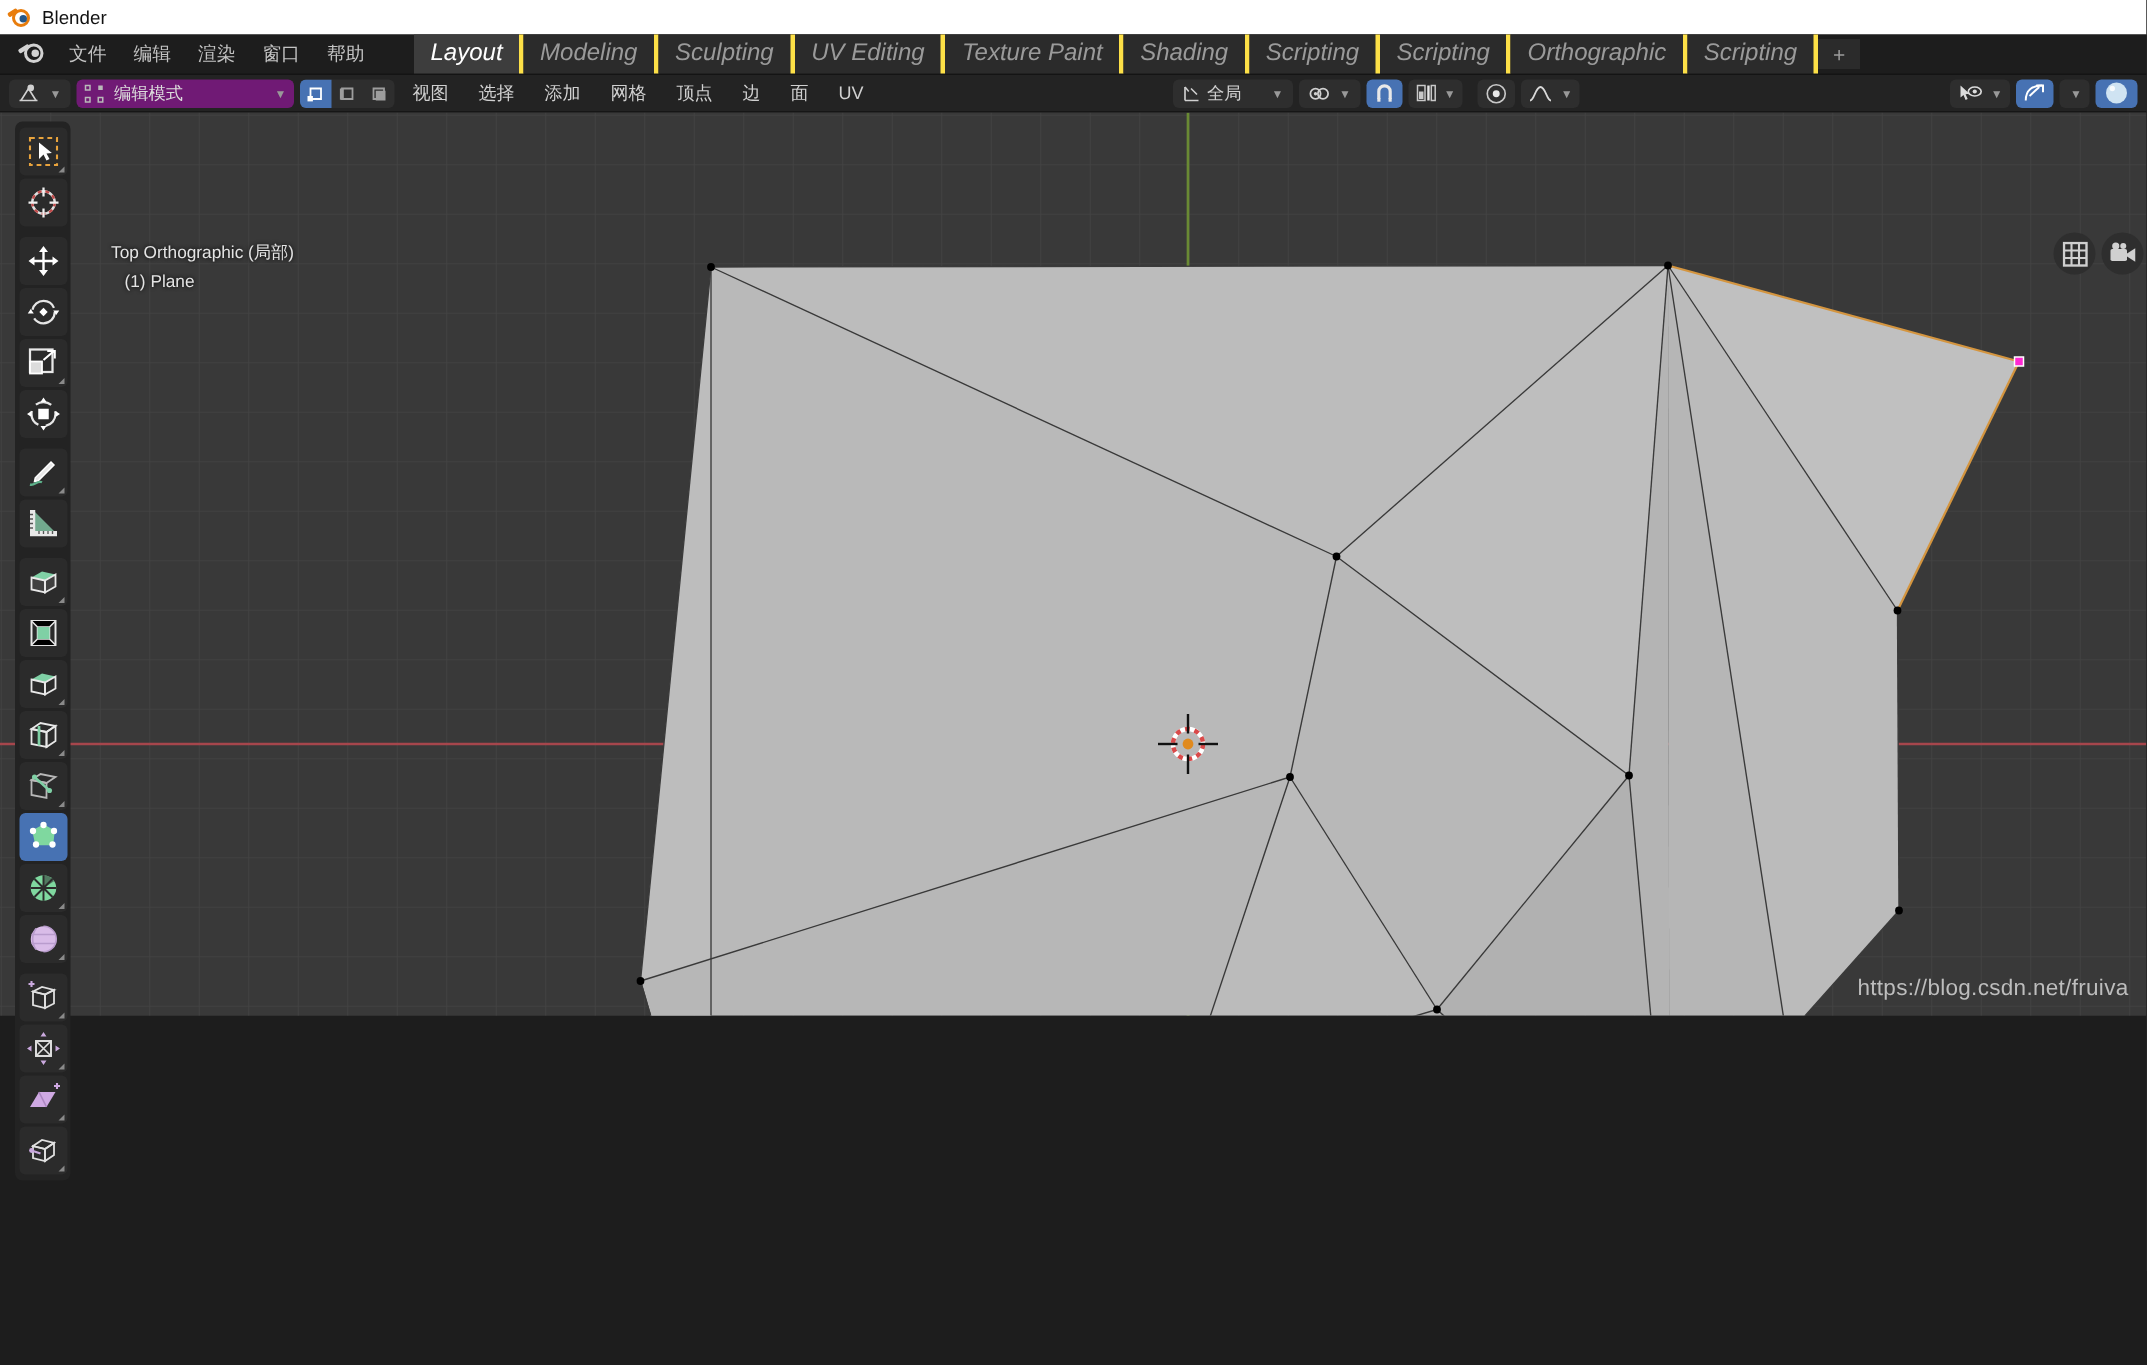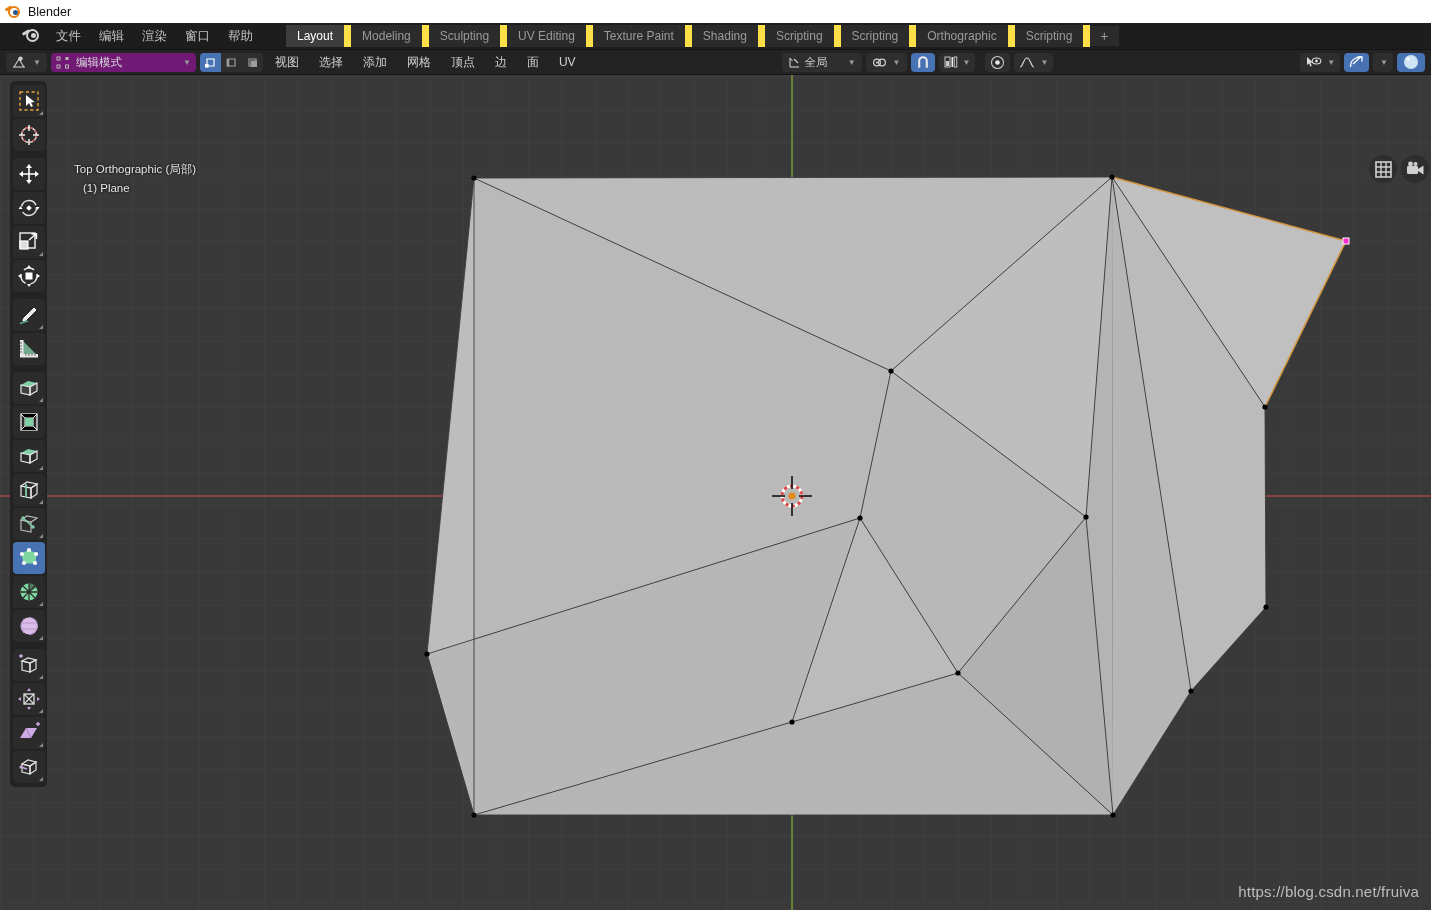--- a/index.html
+++ b/index.html
@@ -13,34 +13,34 @@
   .blender-logo-sm { width:15px; height:15px; position:relative; }
   .blender-logo-sm .ring { position:absolute; left:2px; top:2px; width:12px; height:12px;
     border-radius:50%; border:2.2px solid #e87d0d; }
   .blender-logo-sm .dot { position:absolute; left:6.5px; top:5.5px; width:5px; height:5px;
     border-radius:50%; background:#265787; }
   .blender-logo-sm .tail { position:absolute; left:-1px; top:3px; width:7px; height:3px;
     background:#e87d0d; transform:rotate(-32deg); border-radius:1px; }
 
   
   #topbar { height:27px; background:#1d1d1d; display:flex; align-items:center;
-    padding-left:22px; border-bottom:1px solid #141414; }
+    padding-left:12px; border-bottom:1px solid #141414; }
   .blender-logo-menu { width:20px; height:18px; position:relative; margin-right:5px;
     display:flex; align-items:center; justify-content:center; }
   .blender-logo-menu .ring { position:absolute; left:4px; top:2px; width:13px; height:13px;
     border-radius:50%; border:2.2px solid #d2d2d2; }
   .blender-logo-menu .dot { position:absolute; left:9px; top:6px; width:5px; height:5px;
     border-radius:50%; background:#d2d2d2; }
   .blender-logo-menu .tail { position:absolute; left:0px; top:4px; width:8px; height:3px;
     background:#d2d2d2; transform:rotate(-32deg); border-radius:1px; }
   .menu-item { font-size:12.5px; color:#c3c3c3; padding:3px 9px; border-radius:3px;
     white-space:nowrap; }
   #tabs { display:flex; align-items:center; margin-left:24px; gap:0; }
-  .ws-tab { font-size:12px; color:#9a9a9a; padding:4px 11px; background:#2b2b2b;
-    border-right:7px solid #fde047; white-space:nowrap; }
+  .ws-tab { font-size:16px; color:#9a9a9a; padding:4px 11px; background:#2b2b2b;
+    border-right:3px solid #fde047; white-space:nowrap;font-style:italic; }
   .ws-tab.active { background:#3d3d3d; color:#ffffff; }
   .ws-add { font-size:14px; color:#9a9a9a; padding:2px 10px; background:#2b2b2b; }
 
   
   #vpheader { height:25px; background:#232323; display:flex; align-items:center;
     padding:0 6px; gap:4px; border-bottom:1px solid #161616; }
   .hdr-btn { background:#2e2e2e; border-radius:4px; height:19px; display:flex;
     align-items:center; padding:0 6px; gap:4px; color:#d0d0d0; font-size:11.5px; }
   .hdr-group { display:flex; align-items:center; background:#2e2e2e; border-radius:4px;
     height:19px; overflow:hidden; }
@@ -52,21 +52,21 @@
     align-items:center; padding:0 5px; gap:6px; width:145px; color:#dcdcdc;
     font-size:11.5px; }
   .mode-dd .lbl { flex:1; }
   .vmenu { font-size:12px; color:#d0d0d0; padding:2px 8px; border-radius:3px; }
   .hdr-spacer { flex:1; }
   .sq-btn { background:#2e2e2e; border-radius:4px; height:19px; display:flex;
     align-items:center; padding:0 5px; gap:3px; }
   .sq-btn.active { background:#4772b3; }
 
   
-  #main { position:relative; width:1431px; height:835px; background:#393939; }
+  #main { position:relative; width:1431px; height:602px; background:#393939; }
   #viewport { position:absolute; inset:0; overflow:hidden; }
   #gridsvg { position:absolute; inset:0; }
 
   
   #toolbar { position:absolute; left:10px; top:6px; width:37px;
     background:#232323; border-radius:5px; padding:3px 0;
     display:flex; flex-direction:column; align-items:center; }
   .tool { width:32px; height:32px; margin:1px 0; border-radius:4px; background:#2b2b2b;
     display:flex; align-items:center; justify-content:center; position:relative; }
   .tool.active { background:#4772b3; }

